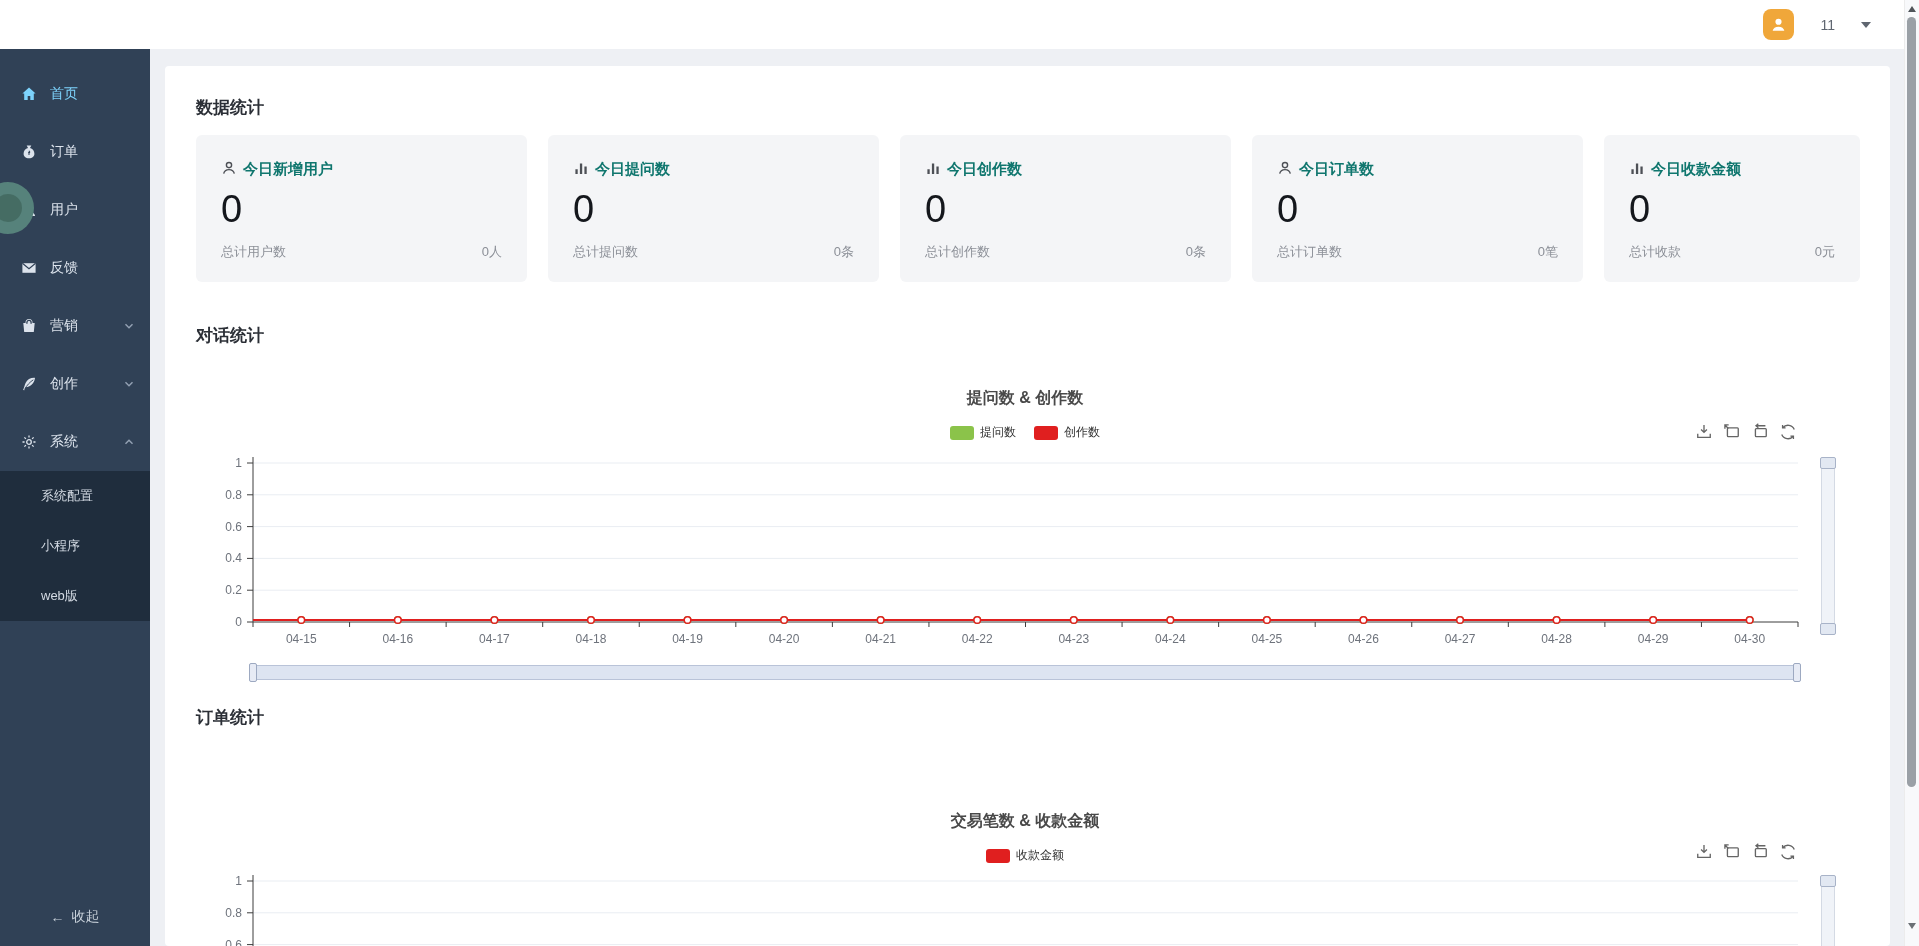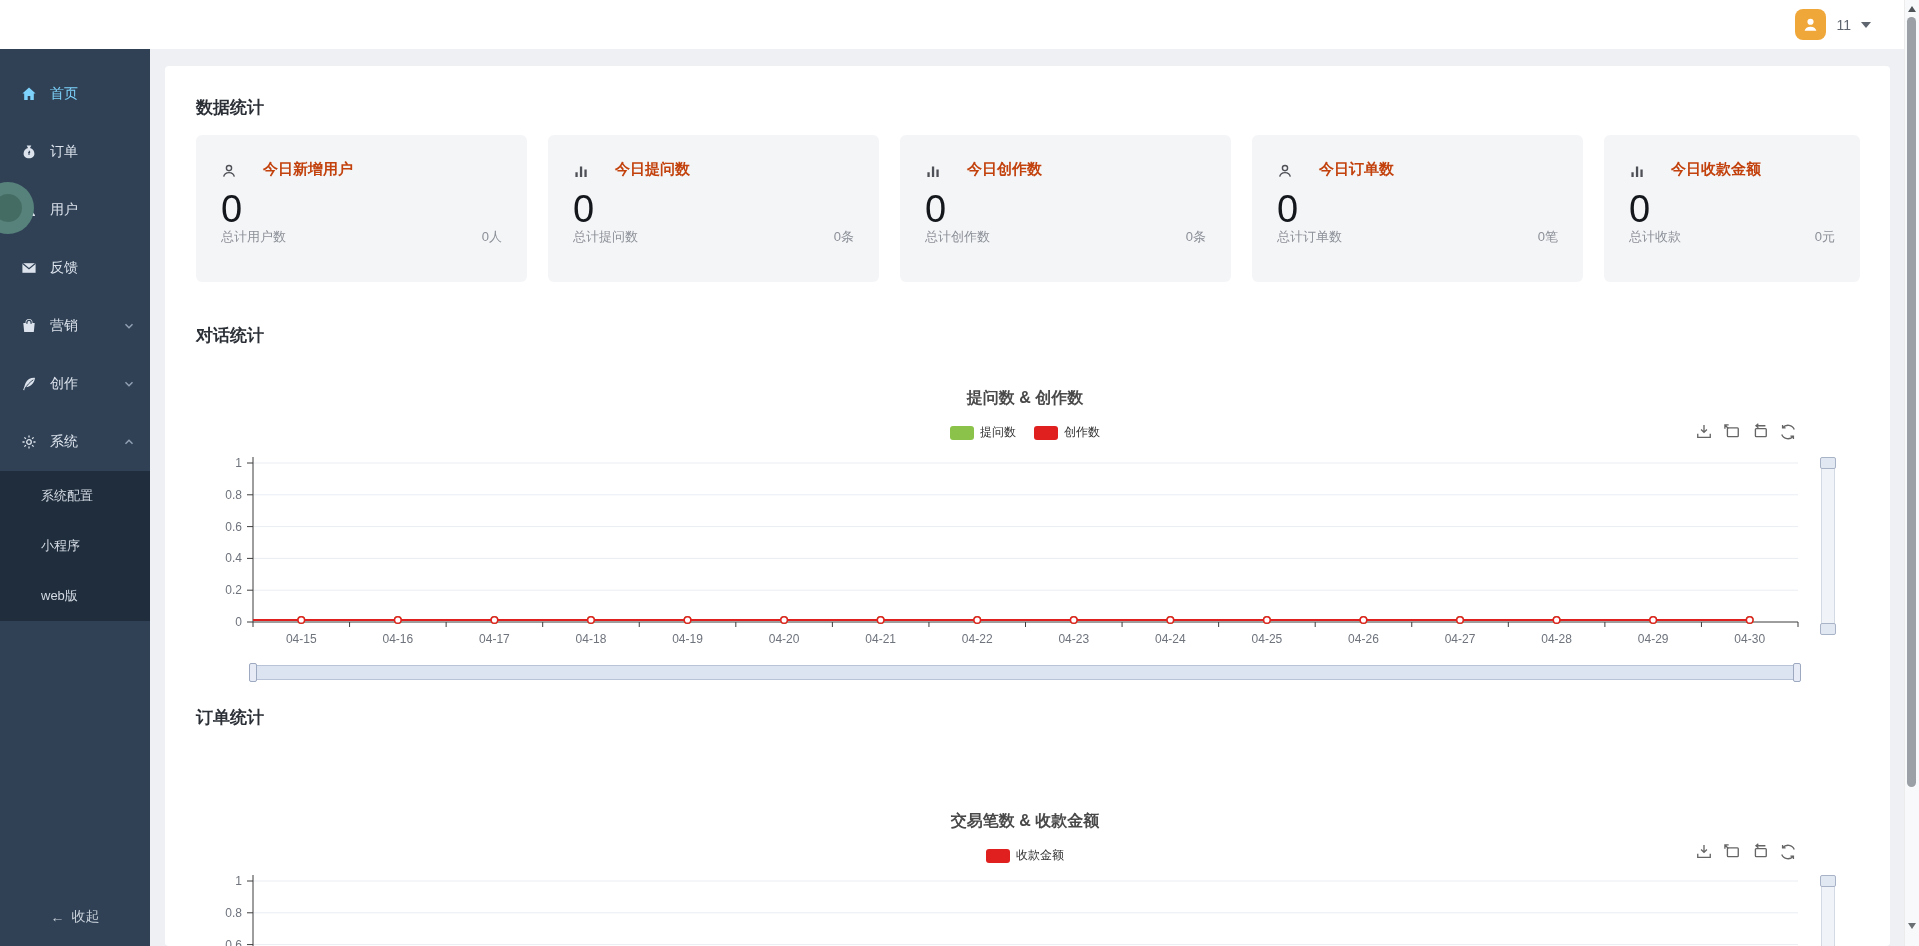--- a/index.html
+++ b/index.html
@@ -3,21 +3,21 @@
 <meta charset="utf-8">
 <style>
   html,body{margin:0;padding:0}
   body{
     width:1919px;height:946px;position:relative;overflow:hidden;
     background:#eef0f4;font-family:"Liberation Sans","DejaVu Sans",sans-serif;
     -webkit-font-smoothing:antialiased;
   }
   
   .topbar{position:absolute;left:0;top:0;width:1919px;height:49px;background:#fff;z-index:5}
-  .user-area{position:absolute;right:48px;top:9px;display:flex;align-items:center;gap:10px;cursor:pointer}
+  .user-area{position:absolute;right:48px;top:9px;display:flex;align-items:center;gap:26px;cursor:pointer}
   .avatar{width:31px;height:31px;border-radius:8px;display:flex;align-items:center;justify-content:center}
   .username{font-size:14px;color:#5f6670}
   .caret-down{width:0;height:0;border-left:5px solid transparent;border-right:5px solid transparent;border-top:6px solid #5f6670}
   
   .sidebar{position:absolute;left:0;top:49px;width:150px;height:897px;background:#304156;z-index:4}
   .menu{padding-top:16px}
   .menu-item{display:flex;align-items:center;height:58px;padding:0 16px 0 21px;color:#dce3ec;font-size:14px;cursor:pointer;position:relative;box-sizing:border-box}
   .menu-item .mi-icon{width:16px;height:16px;margin-right:13px;display:flex;align-items:center;justify-content:center;flex:none}
   .menu-item.active{color:#7dd3fc}
   .menu-item .chev{position:absolute;right:15px;width:12px;height:12px;color:#93a1b3;display:flex}
@@ -30,24 +30,24 @@
   
   .panel{position:absolute;left:165px;top:66px;width:1725px;height:880px;background:#fff;border-radius:4px}
   .section-title{position:absolute;left:31px;font-size:17px;font-weight:700;color:#2b2f36;margin:0}
   #t-stats{top:30px}
   #t-chat{top:258px}
   #t-order{top:640px}
   
   .cards{position:absolute;left:31px;top:69px;display:flex}
   .card{width:331px;height:147px;background:#f4f5f7;border-radius:6px;box-sizing:border-box;padding:25px 25px 0;margin-right:21px}
   .card:last-child{width:256px;margin-right:0}
-  .card-head{display:flex;align-items:flex-end;gap:26px;font-size:15px;font-weight:600;color:#c2410c}
+  .card-head{display:flex;align-items:flex-start;gap:6px;font-size:15px;font-weight:600;color:#0f766e}
   .card-head .c-icon{width:16px;height:16px;color:#4d5056;display:flex}
   .card-val{font-size:38px;color:#14171c;margin-top:11px;line-height:1;font-weight:400}
-  .card-foot{display:flex;justify-content:space-between;font-size:13px;color:#8b8f97;}
+  .card-foot{display:flex;justify-content:space-between;font-size:13px;color:#8b8f97;margin-top:15px}
   
   .chart-layer{position:absolute;left:0;top:0;width:1725px;height:880px;pointer-events:none}
   .chart-title{position:absolute;transform:translateX(-50%);font-size:16px;font-weight:700;color:#494949;white-space:nowrap;pointer-events:auto}
   .legend{position:absolute;transform:translateX(-50%);display:flex;gap:18px;align-items:center;pointer-events:auto}
   .legend-item{display:flex;align-items:center;gap:6px;font-size:12px;color:#333;cursor:pointer}
   .swatch{width:24px;height:14px;border-radius:3px}
   .toolbox{position:absolute;display:flex;gap:8px;pointer-events:auto}
   .tb-icon{width:20px;height:20px;color:#656565;cursor:pointer}
   .plot-svg{position:absolute;left:0;top:0;overflow:visible}
   .xslider{position:absolute;height:15px;background:#dde4f1;border:1px solid #b9c3d8;border-radius:2px;box-sizing:border-box;pointer-events:auto;cursor:pointer}

